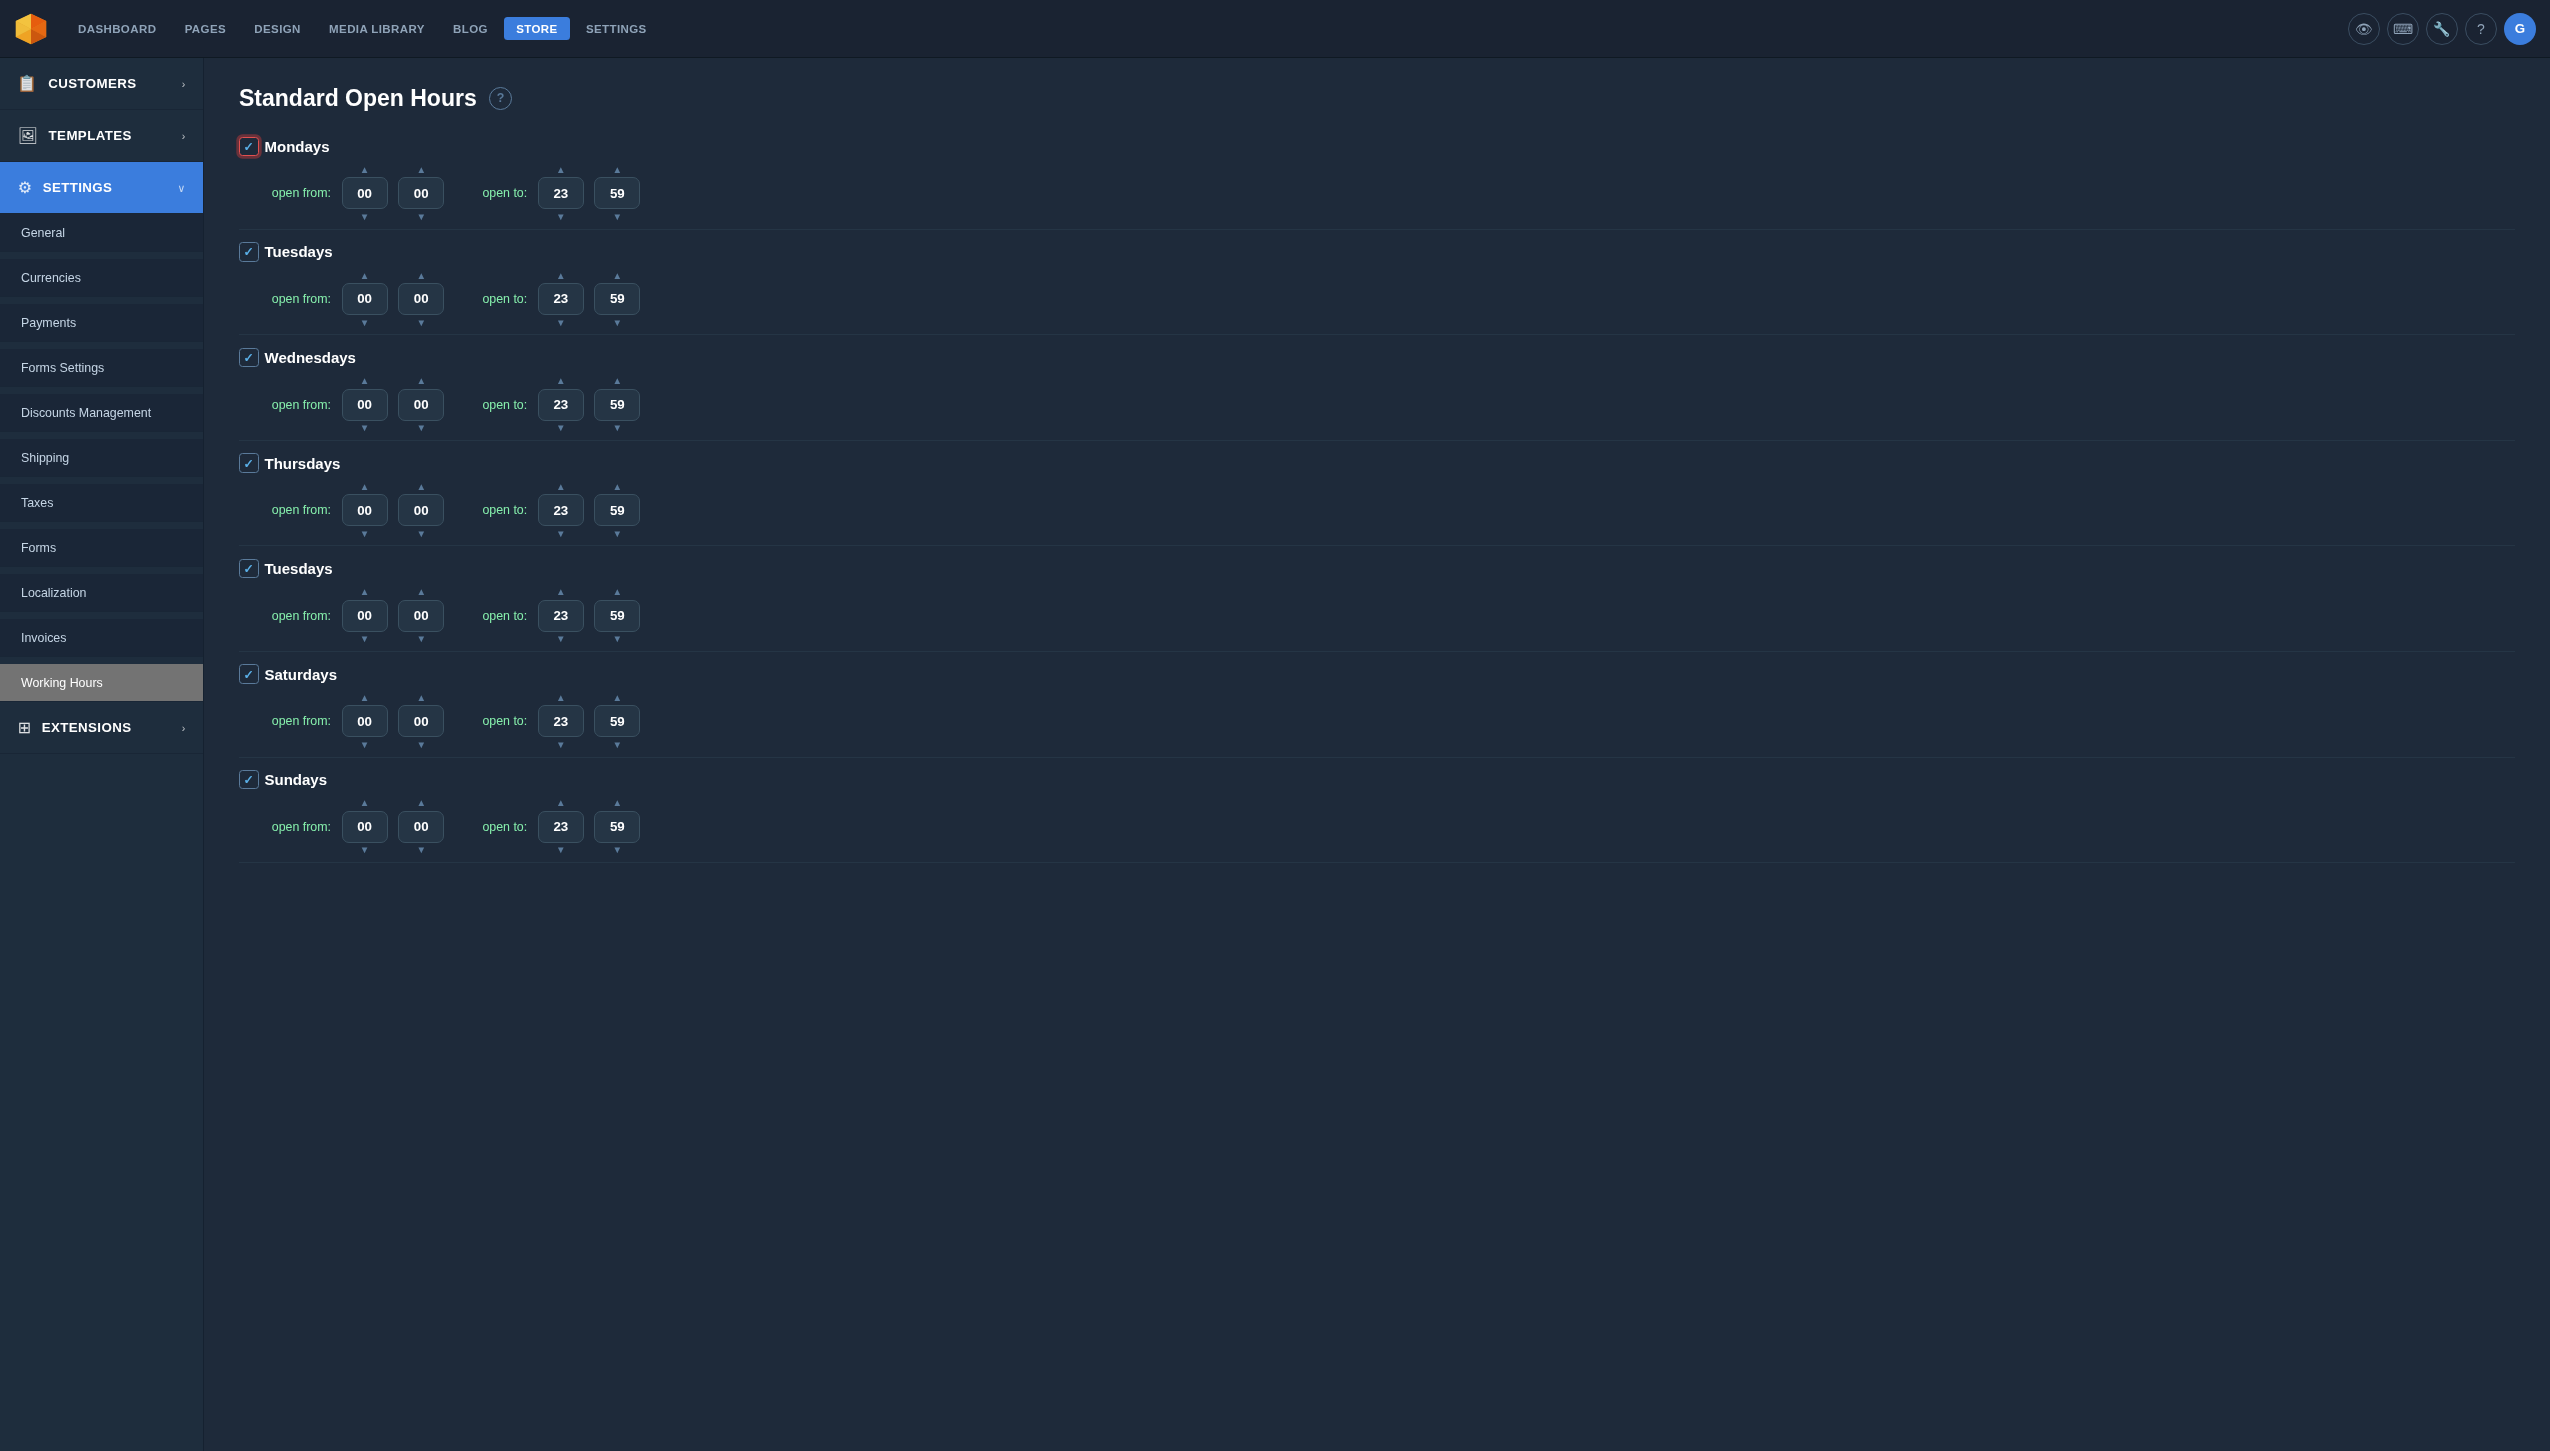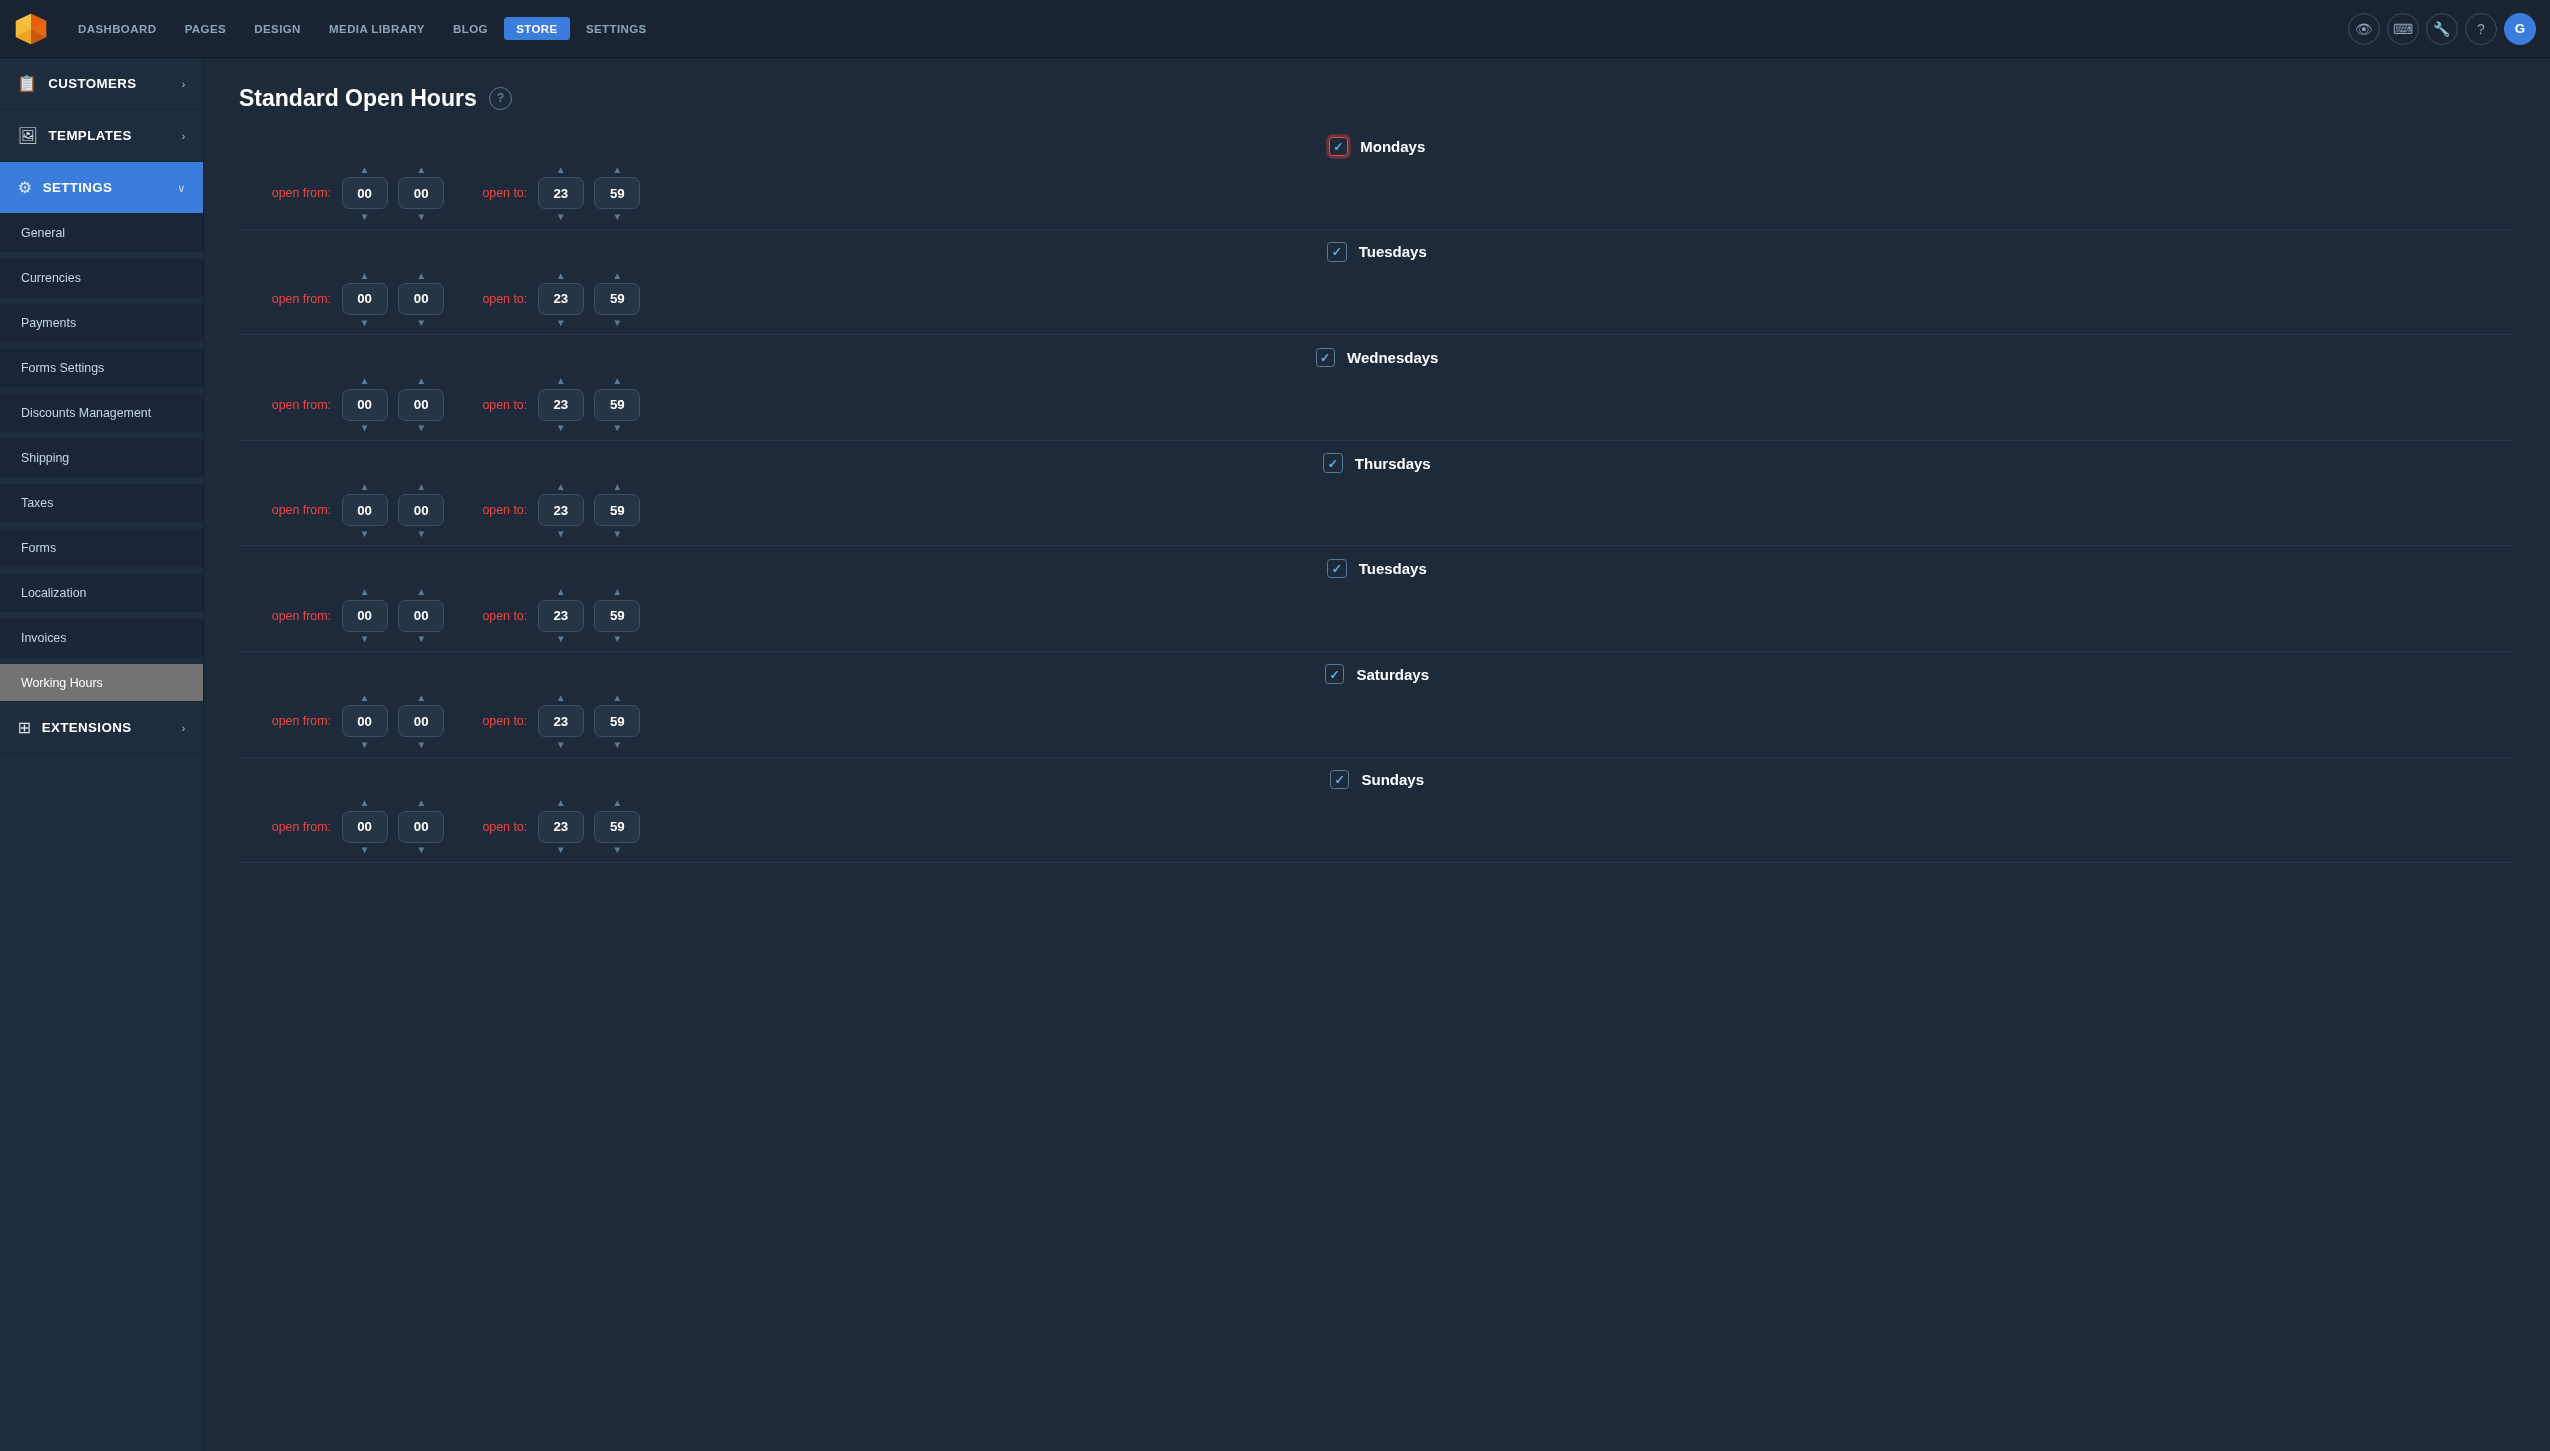--- a/index.html
+++ b/index.html
@@ -168,23 +168,22 @@
       cursor: pointer;
     }
 
     
     .day-section {
       margin-bottom: 10.6px;
     }
     .day-header {
       display: flex;
       align-items: center;
-      gap: 12px;
+      gap: 6px;
       margin-bottom: 8.9px;
-      justify-content: center;
     }
     .day-checkbox {
       width: 19.5px;
       height: 19.5px;
       border: 1.8px solid #5a7a9a;
       border-radius: 3.5px;
       display: flex;
       align-items: center;
       justify-content: center;
       cursor: pointer;
@@ -218,21 +217,21 @@
       gap: 21px;
       margin-left: 30px;
       margin-bottom: 7px;
     }
     .time-group {
       display: flex;
       align-items: center;
       gap: 10.6px;
     }
     .time-label {
-      color: #ef4444;
+      color: #86efac;
       font-size: 12.4px;
       min-width: 62px;
       text-align: right;
     }
     .time-spinner {
       display: flex;
       flex-direction: column;
       align-items: center;
       gap: 2.7px;
     }

